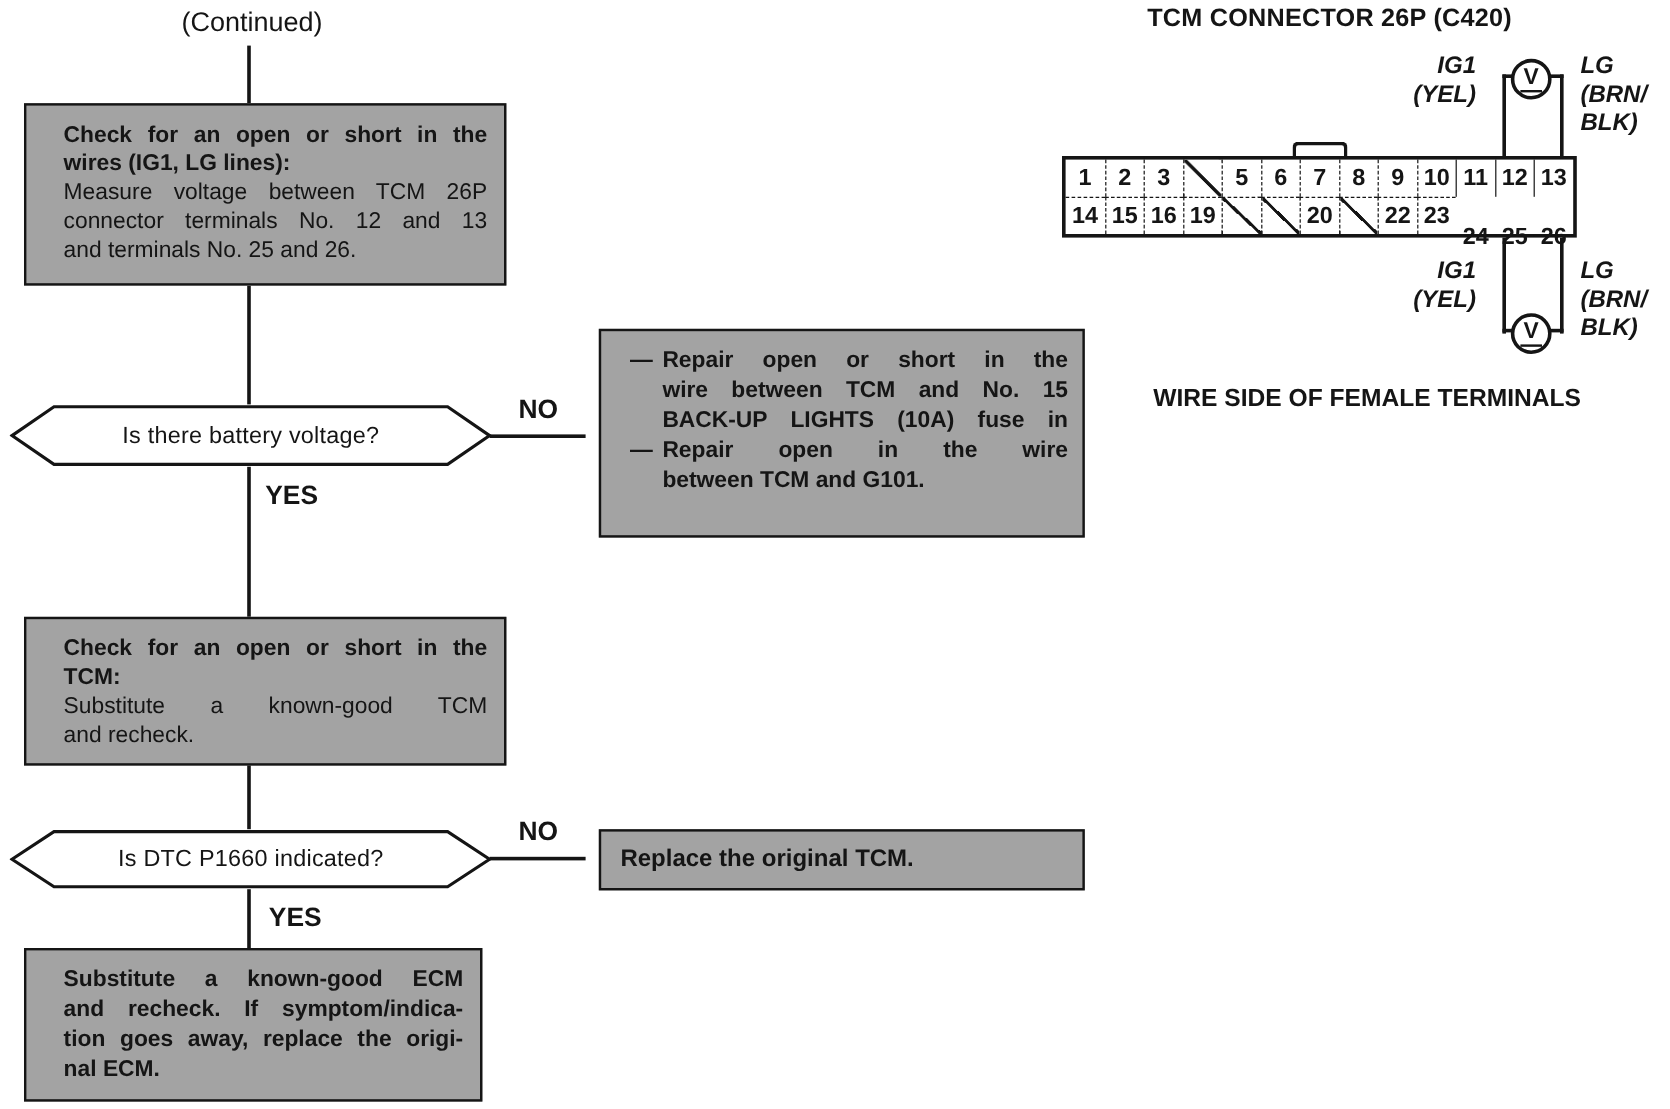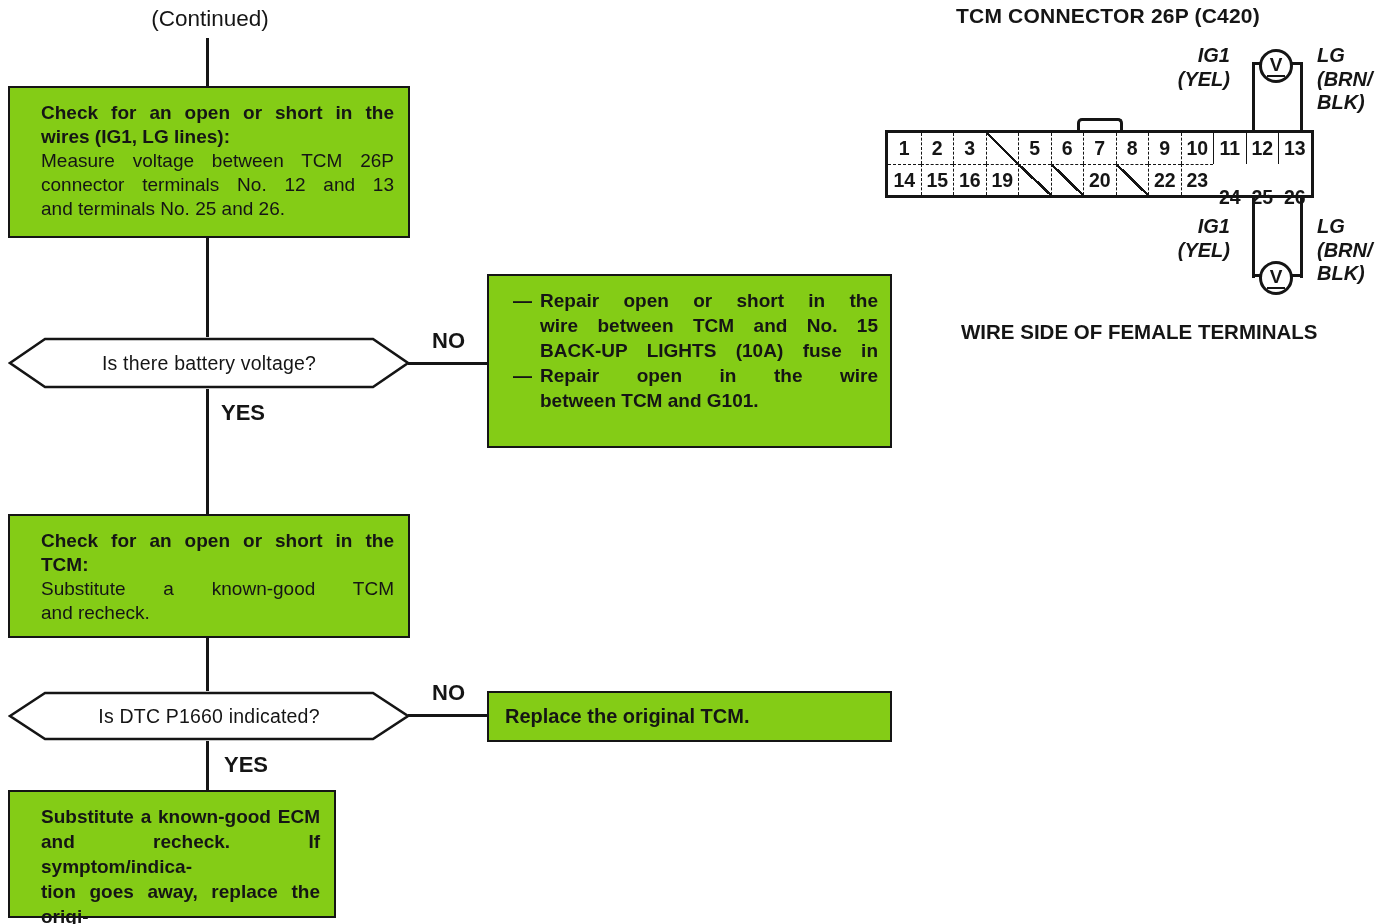--- a/index.html
+++ b/index.html
@@ -2,21 +2,21 @@
 <html><head>
 <meta charset="utf-8">
 <style>
   html,body{margin:0;padding:0;}
   body{
     width:1392px;height:924px;position:relative;overflow:hidden;
     background:#ffffff;color:#151515;
     font-family:"Liberation Sans", sans-serif;
   }
   .ln{position:absolute;background:#151515;}
-  .pbox{position:absolute;border:2.6px solid #151515;background:#84cc16;box-sizing:border-box;z-index:2;}
+  .pbox{position:absolute;border:2.6px solid #151515;background:#a3a3a3;box-sizing:border-box;z-index:2;margin-left:12px;}
   .b{font-weight:bold;}
   .l{display:block;}
   .jl{text-align:justify;text-align-last:justify;}
   .lbl{position:absolute;font-weight:bold;font-size:22px;line-height:1;}
   .hexwrap{position:absolute;z-index:2;}
   .hexwrap svg{display:block;}
   .hextext{position:absolute;left:0;top:0;right:0;bottom:0;display:flex;align-items:center;justify-content:center;font-size:19.5px;letter-spacing:.2px;}
   .ritem{display:flex;}
   .rdash{flex:0 0 27px;width:27px;}
   .rtxt{flex:1;}
@@ -109,21 +109,21 @@
 
 <div class="ln" style="left:408px;top:714px;width:80px;height:2.6px;"></div>
 <div class="lbl" style="left:432px;top:682px;">NO</div>
 <div class="lbl" style="left:224px;top:754px;">YES</div>
 <div class="ln" style="left:206px;top:741px;width:2.6px;height:49px;"></div>
 
 <div class="pbox" style="left:487px;top:691px;width:405px;height:51px;display:flex;align-items:center;padding-left:16px;font-size:20px;">
   <span class="b">Replace the original TCM.</span>
 </div>
 
-<div class="pbox" style="left:8px;top:790px;width:328px;height:128px;padding:12px 14px 0 31px;font-size:19px;line-height:25px;font-weight:bold;">
+<div class="pbox" style="left:8px;top:790px;width:382px;height:128px;padding:12px 14px 0 31px;font-size:19px;line-height:25px;font-weight:bold;">
   <span class="l jl">Substitute a known-good ECM</span>
   <span class="l jl">and recheck. If symptom/indica-</span>
   <span class="l jl">tion goes away, replace the origi-</span>
   <span class="l">nal ECM.</span>
 </div>
 
 <div class="lbl" style="left:956px;top:5px;font-size:21px;letter-spacing:.2px;">TCM CONNECTOR 26P (C420)</div>
 
 <div class="wirelbl" style="left:1126px;top:44px;width:104px;text-align:right;">
   <span class="l">IG1</span>

